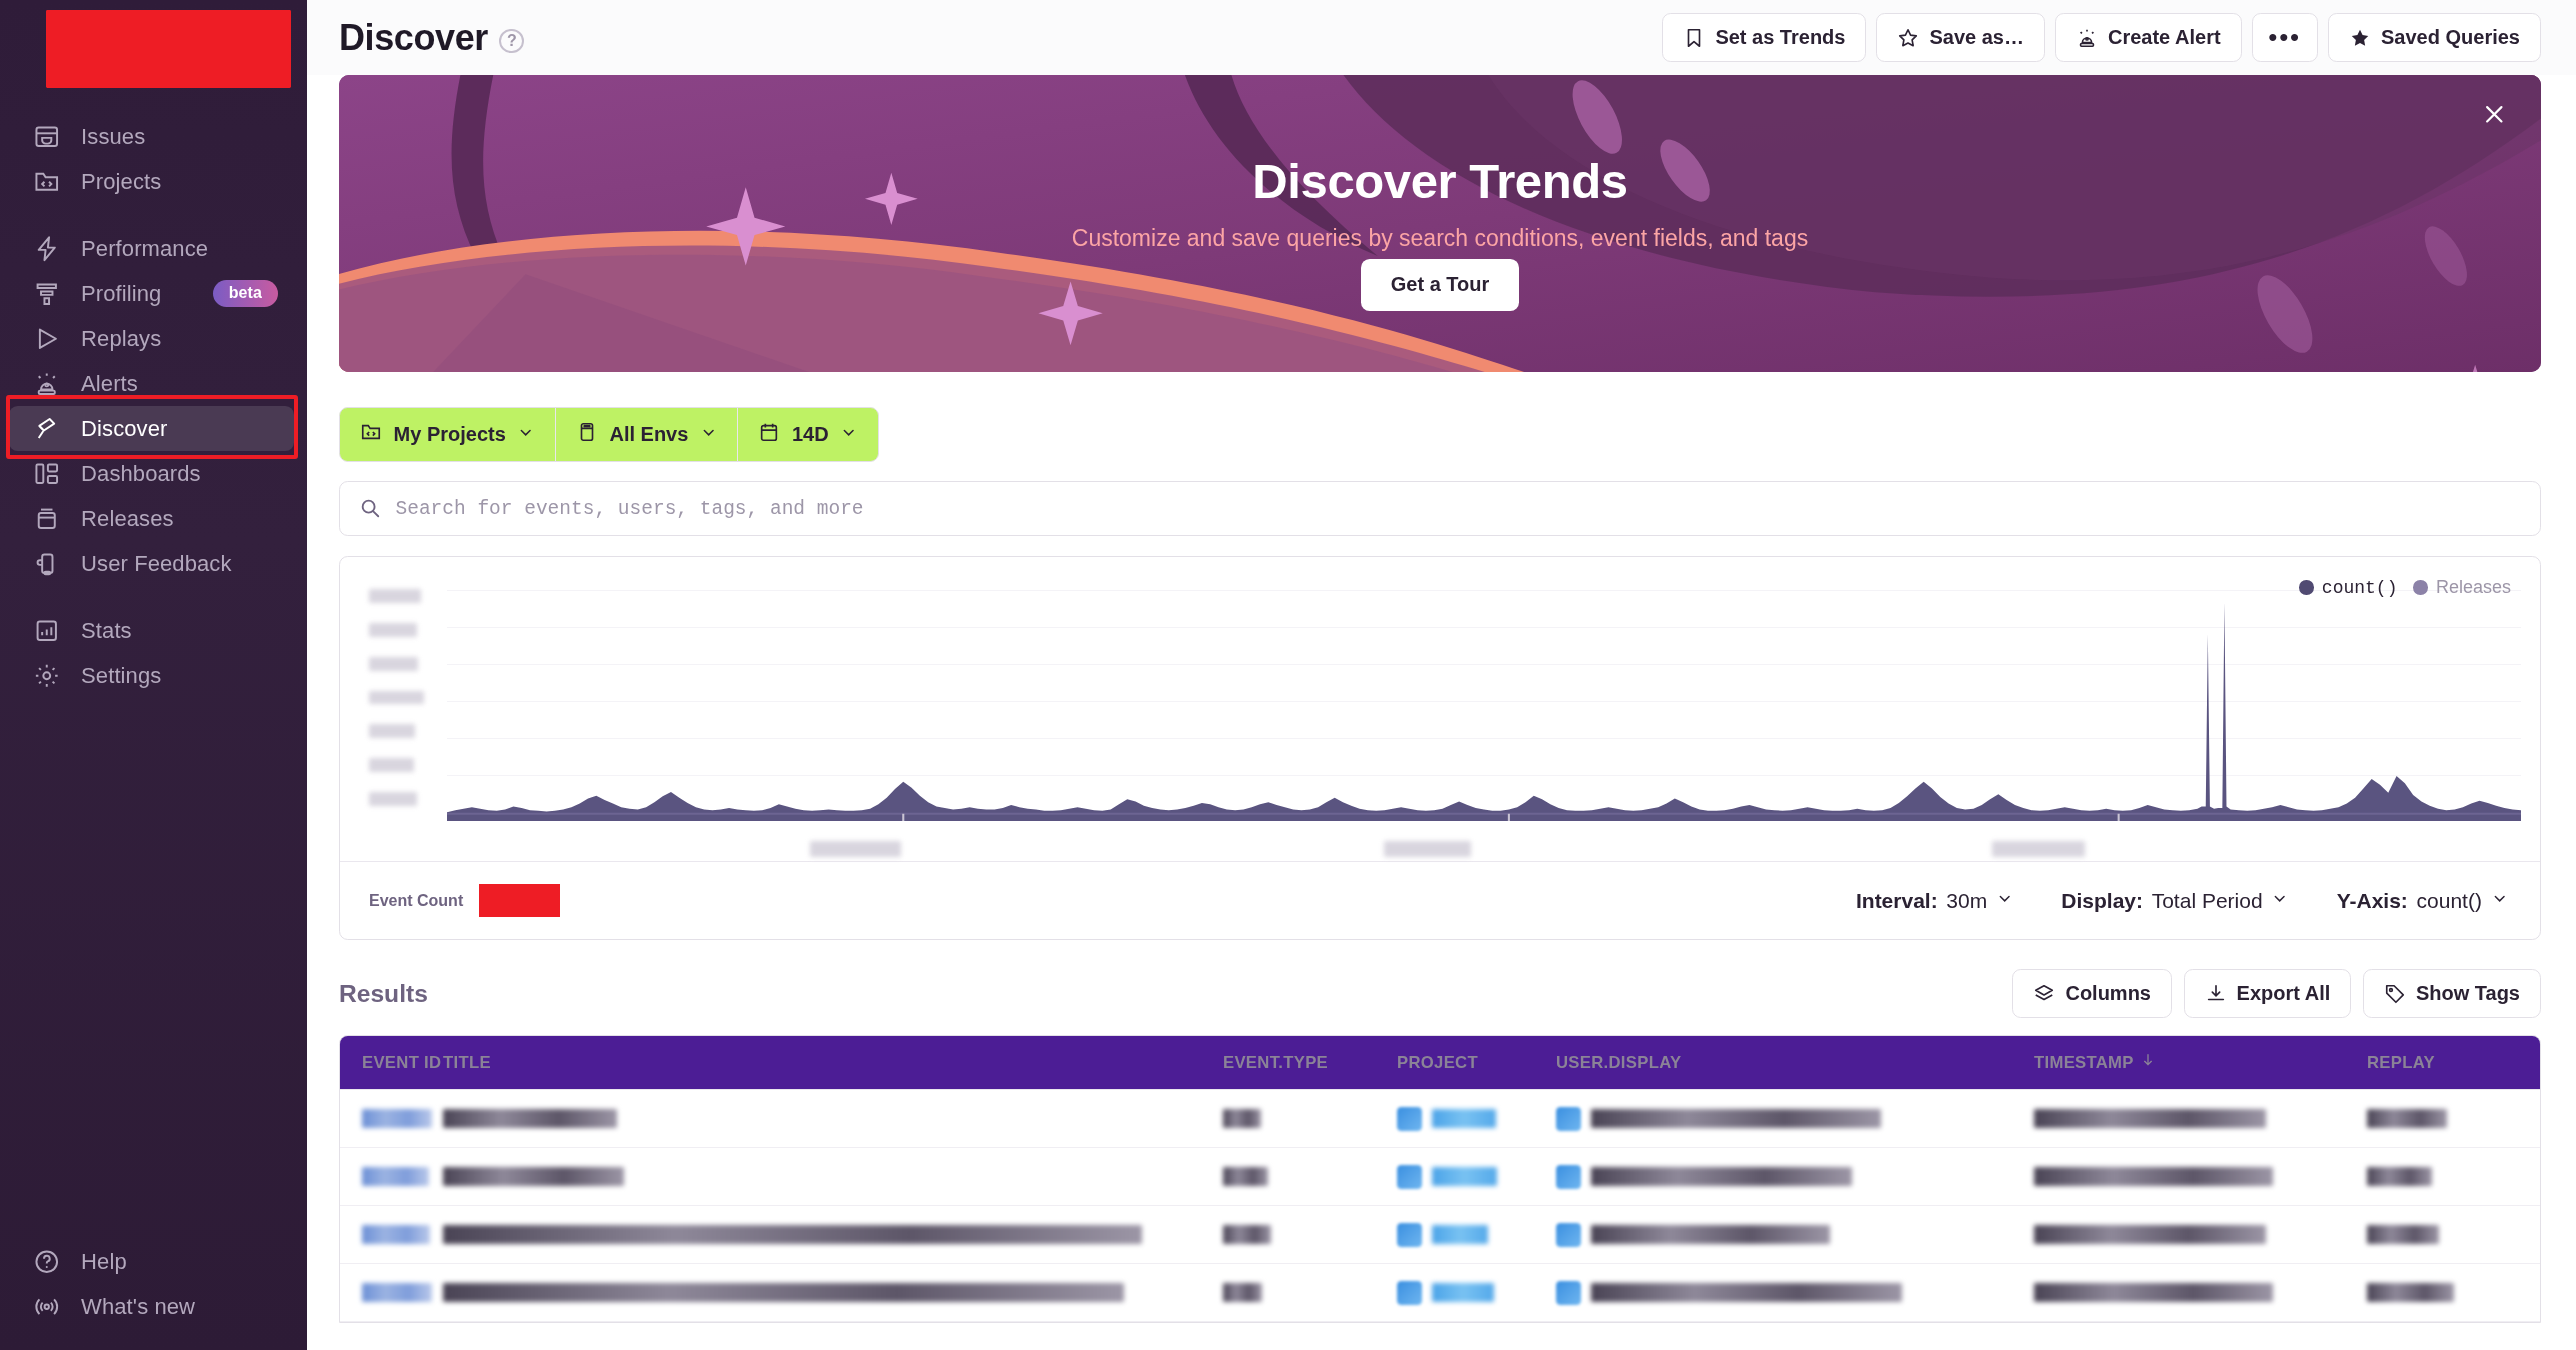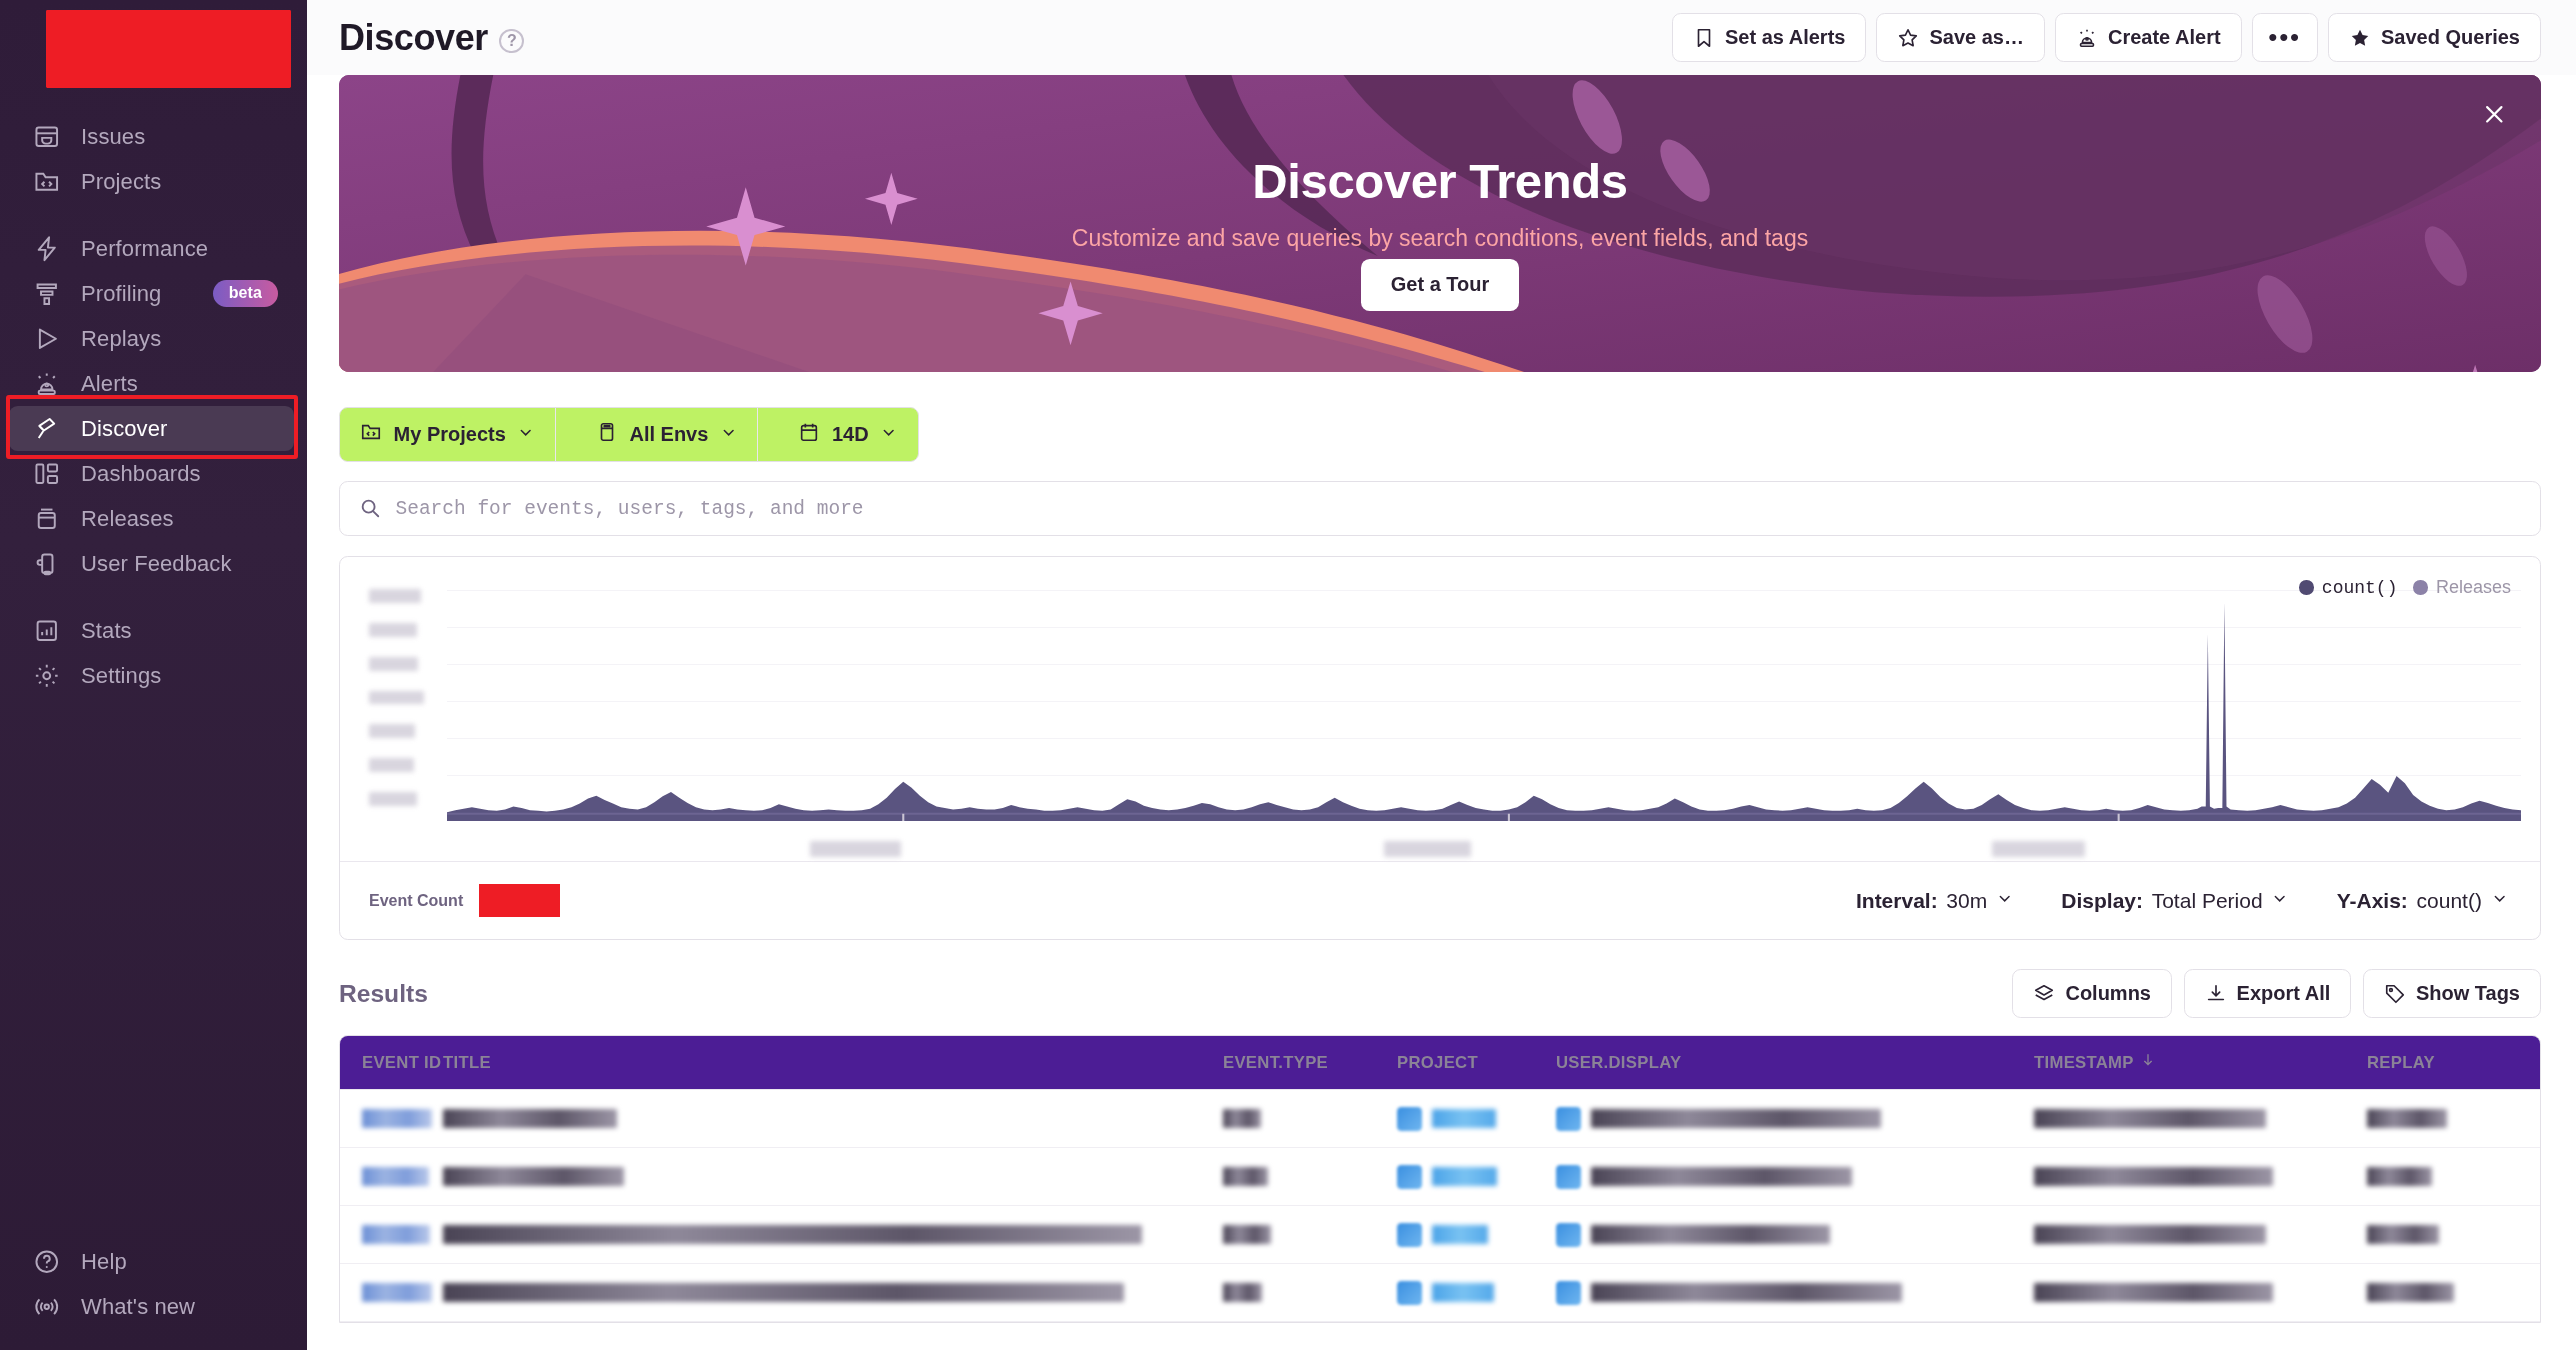--- a/index.html
+++ b/index.html
@@ -131,21 +131,21 @@
   .filter-bar {
     display: inline-flex; align-items: stretch;
     border: 1.4px solid #e3e0e7; border-radius: 8.7px;
     background: #bef264; height: 55px; overflow: hidden;
   }
   .filter-seg {
     display: inline-flex; align-items: center; gap: 11.6px;
     padding: 0 20px; font-size: 20px; font-weight: bold;
     color: #2b2233; cursor: pointer; white-space: nowrap;
   }
-  .filter-seg + .filter-seg { border-left: 1.4px solid #e9e6ed; padding-left: 40px; }
+  .filter-seg + .filter-seg { border-left: 1.4px solid #e9e6ed; }
   .filter-seg svg.lead { width: 22px; height: 22px; }
   .chev { width: 17.4px; height: 17.4px; }
   .search-box {
     margin-top: 19px; height: 55px;
     border: 1.4px solid #e3e0e7; border-radius: 8.7px;
     background: #fff; display: flex; align-items: center;
     padding: 0 19px; gap: 14.5px;
   }
   .search-box input {
     flex: 1; border: none; outline: none;
@@ -398,21 +398,21 @@
     <div class="topbar">
       <div class="page-title">Discover</div>
       <div class="help-circle">?</div>
       <div class="topbar-actions">
         <button class="btn">
           <span>
             <svg viewBox="0 0 24 24" fill="none" stroke="#2b2233" stroke-width="1.8" stroke-linejoin="round">
                 <path d="M6 3h12v18l-6-5-6 5z"></path>
               </svg>
           </span>
-          <span>Set as Alerts</span>
+          <span>Set as Trends</span>
         </button>
         <button class="btn">
           <span>
             <svg viewBox="0 0 24 24" fill="none" stroke="#2b2233" stroke-width="1.8" stroke-linejoin="round">
                 <path d="M12 3l2.8 5.8 6.2.9-4.5 4.4 1.1 6.3L12 17.5 6.4 20.4l1.1-6.3L3 9.7l6.2-.9z"></path>
               </svg>
           </span>
           <span>Save as…</span>
         </button>
         <button class="btn">

